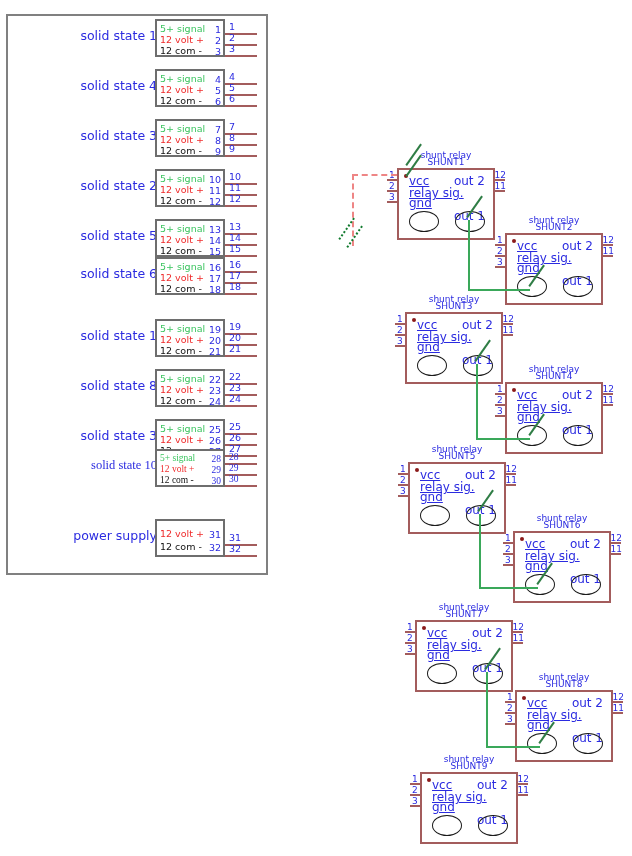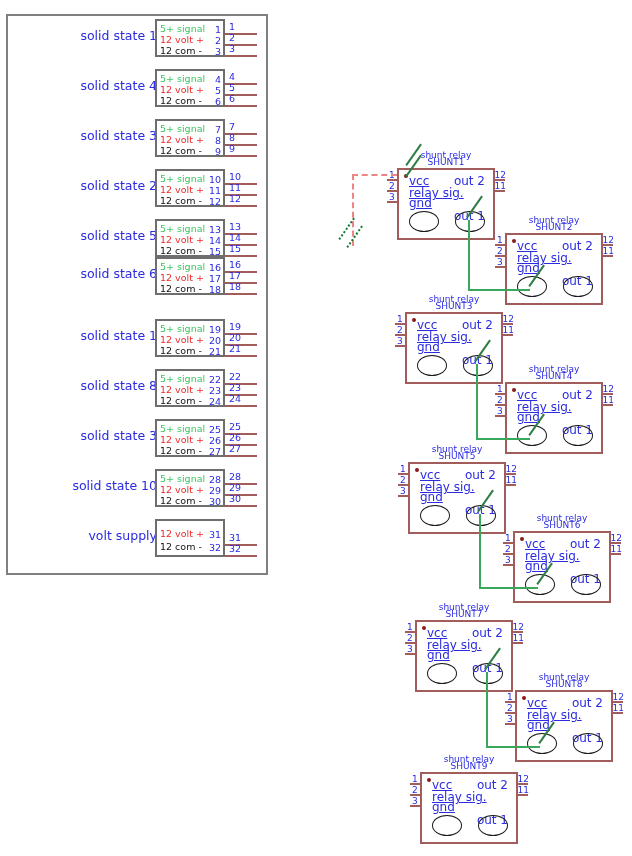--- a/index.html
+++ b/index.html
@@ -225,39 +225,39 @@
         <div class="pin-in p1">26</div>
         <div class="pin-in p2">27</div>
       </div>
       <div class="stub s0"></div>
       <div class="stub-num n0">25</div>
       <div class="stub s1"></div>
       <div class="stub-num n1">26</div>
       <div class="stub s2"></div>
       <div class="stub-num n2">27</div>
     </div>
-    <div class="device-row" style="top: 469px;">
+    <div class="device-row" style="top: 449px; font-family: Liberation Serif, serif;">
       <div class="device-label">solid state 10</div>
       <div class="term-block">
         <div class="term-line tl0 sig-5v">5+ signal</div>
         <div class="term-line tl1 volt12">12 volt +</div>
         <div class="term-line tl2 com12">12 com -</div>
         <div class="pin-in p0">28</div>
         <div class="pin-in p1">29</div>
         <div class="pin-in p2">30</div>
       </div>
       <div class="stub s0"></div>
       <div class="stub-num n0">28</div>
       <div class="stub s1"></div>
       <div class="stub-num n1">29</div>
       <div class="stub s2"></div>
       <div class="stub-num n2">30</div>
     </div>
     <div class="device-row" style="top: 519px;">
-      <div class="device-label">volt supply</div>
+      <div class="device-label">power supply</div>
       <div class="term-block two-row">
         <div class="term-line tl0 volt12">12 volt +</div>
         <div class="term-line tl1 com12">12 com -</div>
         <div class="pin-in p0">31</div>
         <div class="pin-in p1">32</div>
       </div>
       <div class="stub s1"></div>
       <div class="stub-num n1">31</div>
       <div class="stub s2"></div>
       <div class="stub-num n2">32</div>

